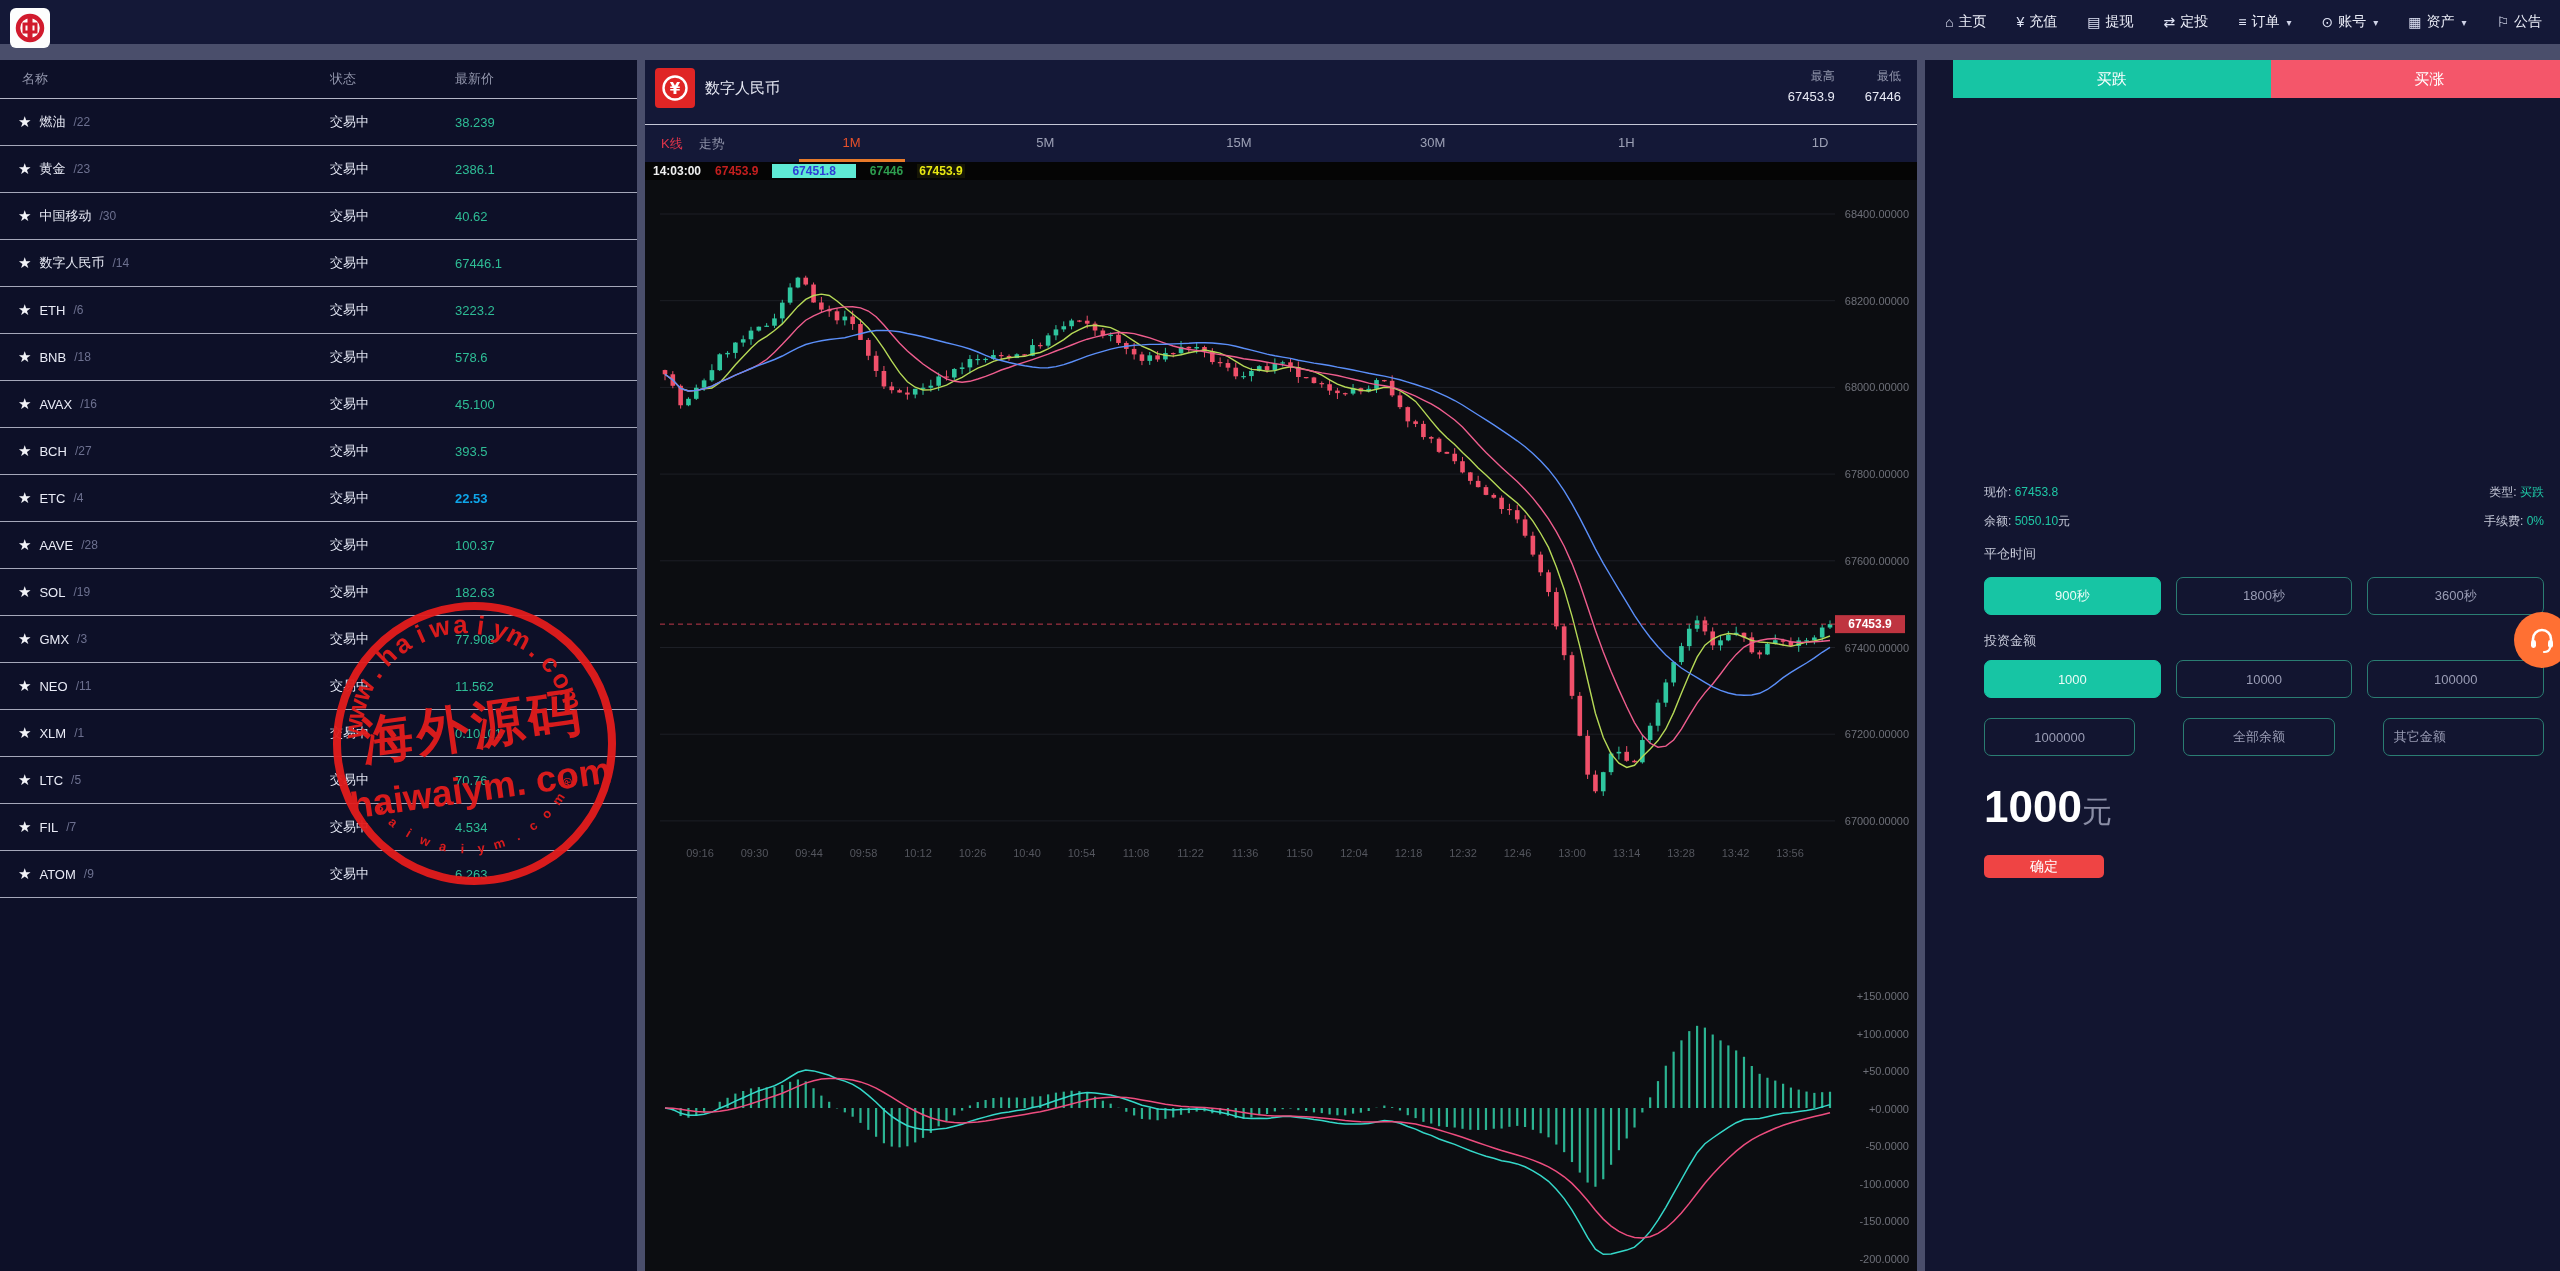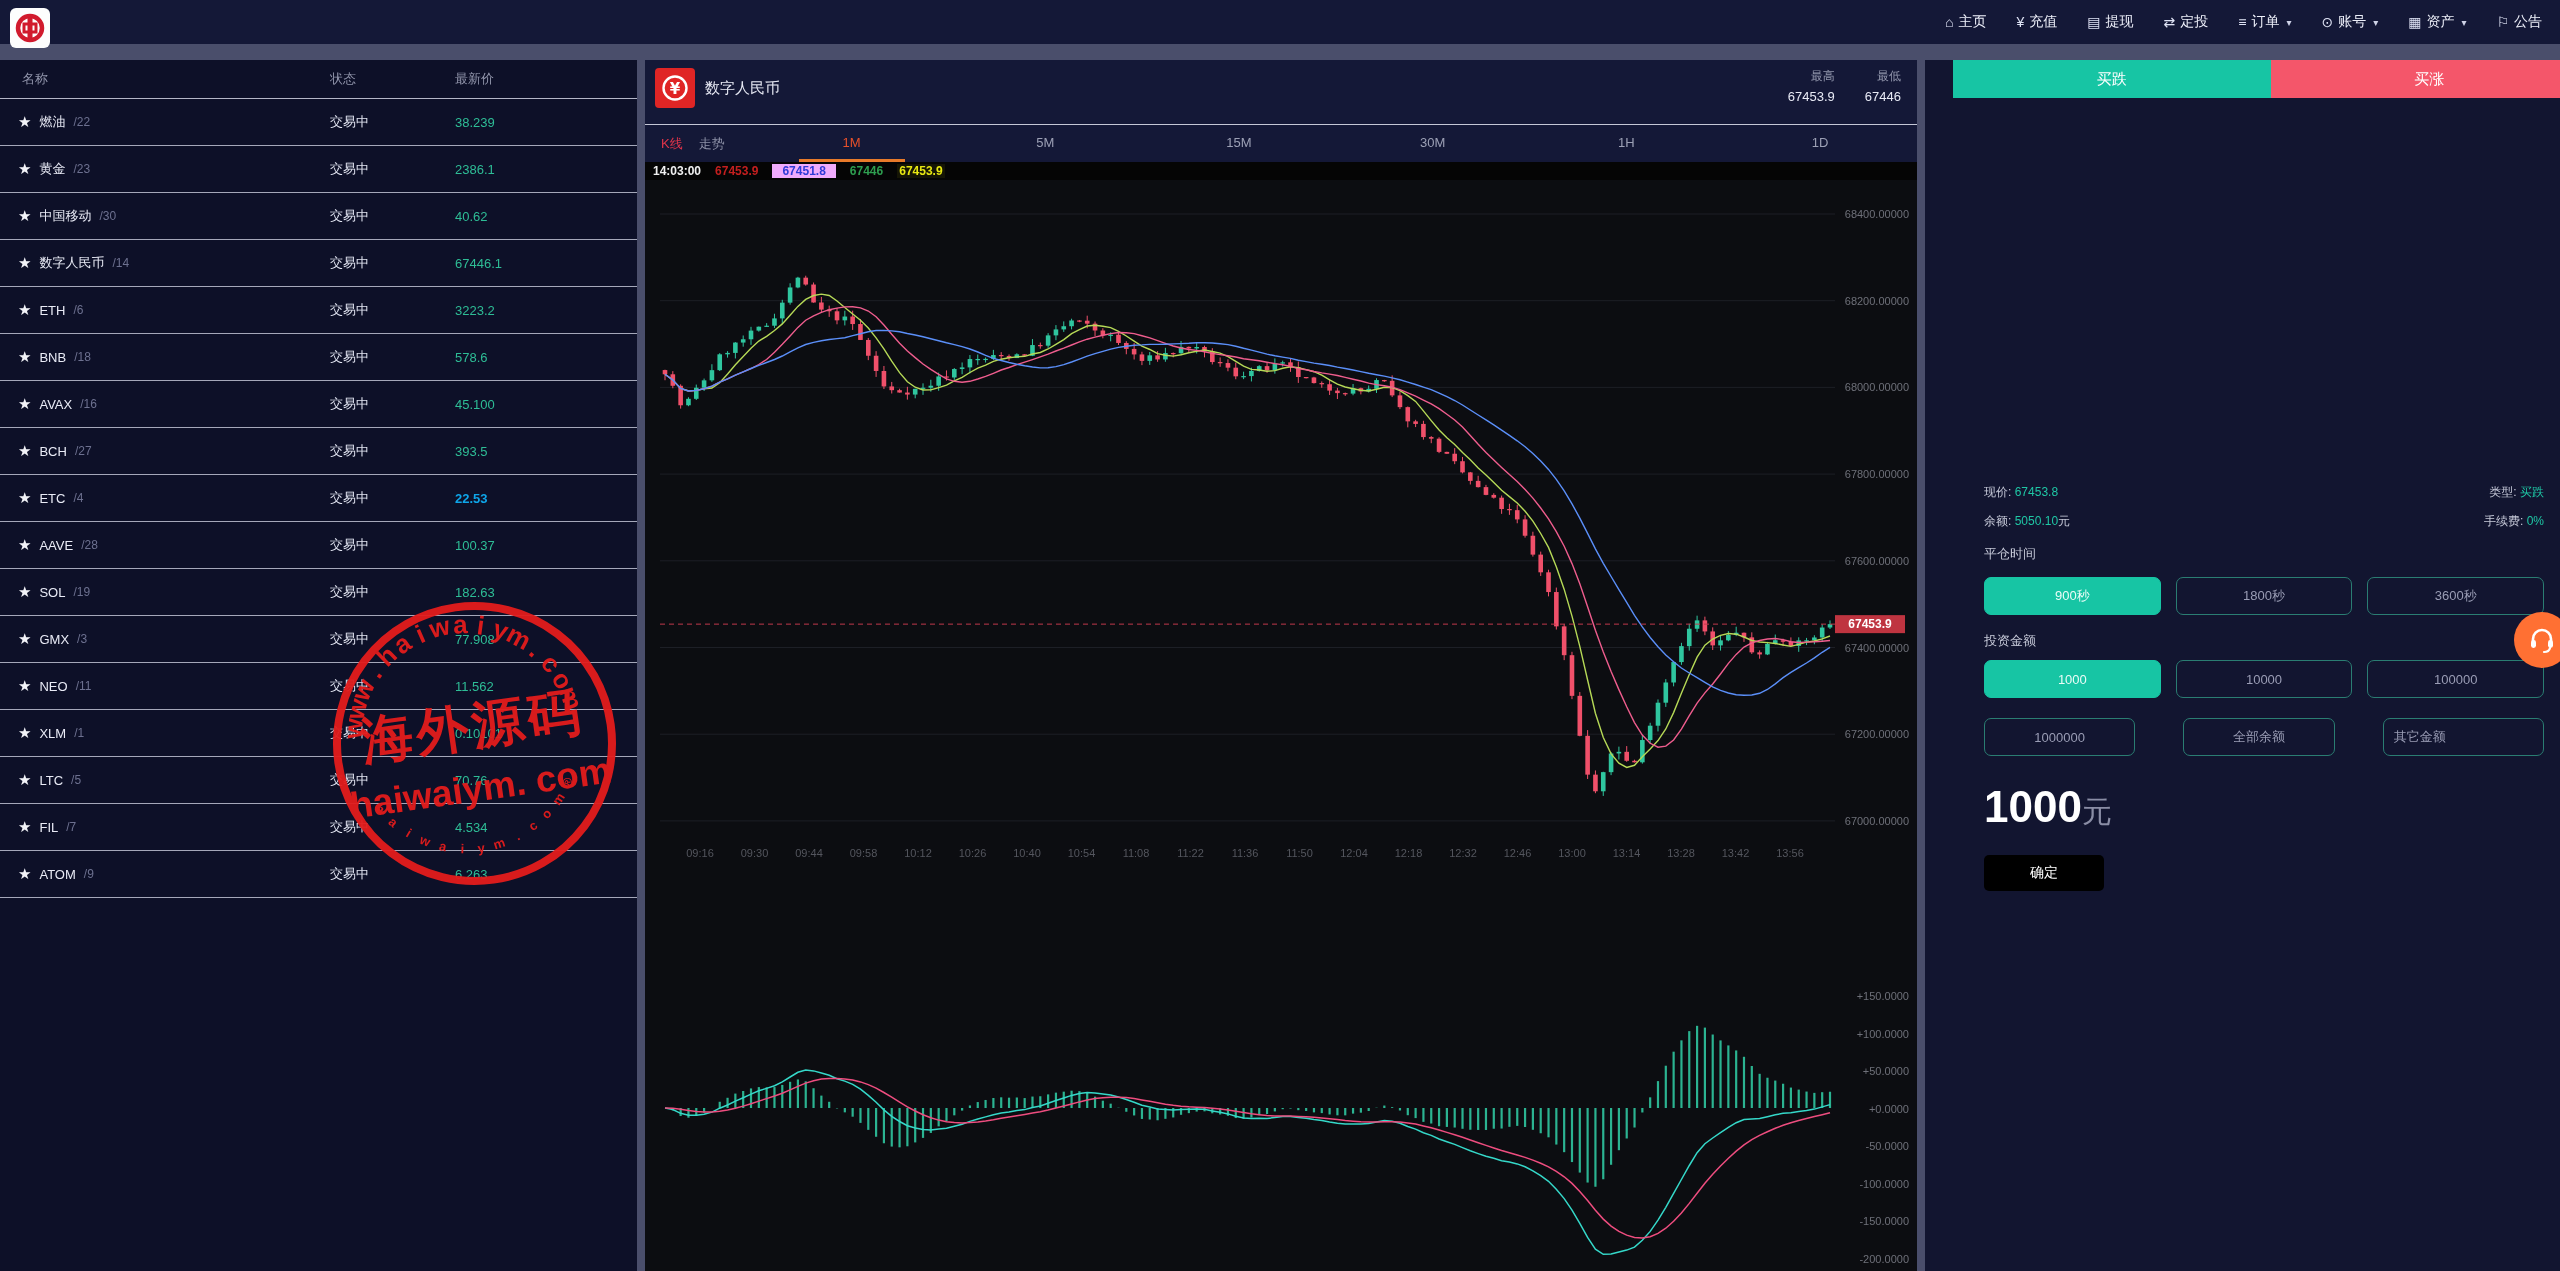--- a/index.html
+++ b/index.html
@@ -48,40 +48,40 @@
   .ttab.gray{color:#8e92a8;}
   #intervals{flex:1;display:flex;height:100%;margin-left:30px;}
   .itab{flex:1;display:flex;align-items:center;justify-content:center;color:#9ca0b5;font-size:13px;cursor:pointer;height:100%;}
   .itab span{display:inline-flex;align-items:center;justify-content:center;height:100%;padding:0 44px;border-bottom:3px solid transparent;box-sizing:border-box;}
   .itab.active{color:#e8502a;}
   .itab.active span{border-bottom-color:#e87a2a;}
   #ohlcbar{height:18px;background:#050505;display:flex;align-items:center;gap:14px;padding-left:8px;
     font-size:12px;font-weight:bold;}
   #ohlcbar .time{color:#f0f0f0;}
   #ohlcbar .o{color:#c41f1f;}
-  #ohlcbar .h{color:#2e3bd6;background:#f0abfc;padding:0 10px;}
+  #ohlcbar .h{color:#2e3bd6;background:#5eead4;padding:0 20px;}
   #ohlcbar .l{color:#2e9e4f;}
   #ohlcbar .c{color:#e8e812;background:#151505;padding:0 2px;}
   #chartbox{position:absolute;left:0;top:120px;width:1272px;height:1091px;background:#0c0d11;}
   
   #side-tabs{display:flex;height:38px;}
   #tab-down{flex:1;background:#17c5a4;color:#fff;font-size:15px;display:flex;align-items:center;justify-content:center;cursor:pointer;}
   #tab-up{flex:1;background:#f4566a;color:#fff;font-size:15px;display:flex;align-items:center;justify-content:center;cursor:pointer;}
   #trade-body{padding:0 44px 0 31px;}
   .info-row{display:flex;justify-content:space-between;font-size:12px;color:#c6c9d8;}
   .info-row .teal{color:#1fc7a5;}
   .sec-label{color:#c6c9d8;font-size:13px;}
   .btn-row{display:flex;gap:15px;}
   .opt-btn{flex:1;height:38px;border-radius:7px;border:1px solid #2a7d72;background:transparent;
     color:#9a9db5;font-size:13px;display:flex;align-items:center;justify-content:center;cursor:pointer;box-sizing:border-box;}
   .opt-btn.active{background:#17c5a4;border-color:#17c5a4;color:#eafcf7;}
   .opt-btn.input{justify-content:flex-start;padding-left:10px;}
   #big-amount{color:#fff;font-size:44px;font-weight:bold;}
   #big-amount .unit{color:#8a8da5;font-size:30px;font-weight:normal;}
-  #confirm-btn{width:120px;height:36px;background:#000000;color:#fff;font-size:14px;border:none;border-radius:5px;cursor:pointer;}
+  #confirm-btn{width:120px;height:23px;background:#ef4444;color:#fff;font-size:14px;border:none;border-radius:5px;cursor:pointer;}
   
   #support{position:absolute;left:2514px;top:612px;width:56px;height:56px;border-radius:50%;background:#ff7033;
     z-index:30;display:flex;align-items:center;justify-content:center;cursor:pointer;}
   
   #stamp{position:absolute;left:333px;top:602px;width:283px;height:283px;z-index:40;pointer-events:none;
     transform:rotate(-8deg);opacity:.95;}
   #stamp .ring{position:absolute;left:0;top:0;width:267px;height:267px;border:8px solid #e31c1c;border-radius:50%;}
   #stamp .arc-ch{position:absolute;color:#e31c1c;font-weight:bold;}
   #stamp .center-cn{position:absolute;left:50%;top:44%;transform:translate(-50%,-50%);
     color:#e31c1c;font-size:52px;font-family:"Liberation Serif","DejaVu Serif",serif;font-weight:bold;letter-spacing:4px;white-space:nowrap;}

